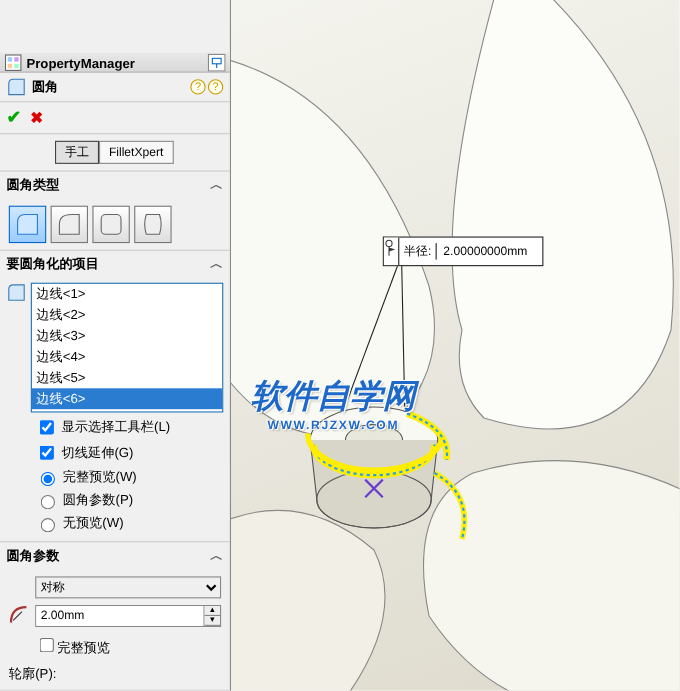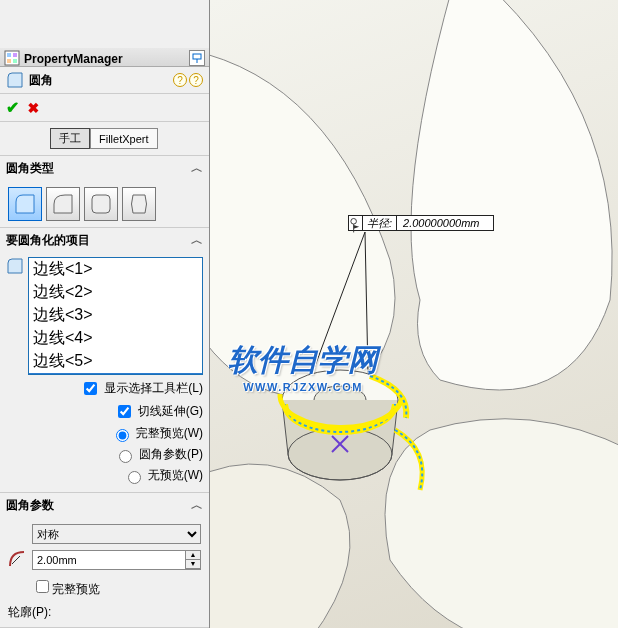--- a/index.html
+++ b/index.html
@@ -22,35 +22,35 @@
   .modetabs button.active { background: #e0e0e0; border-color: #444; }
   .section { border-bottom: 1px solid #ccc; }
   .sec-head { display: flex; align-items: center; padding: 4px 6px; font-weight: bold; cursor: pointer; }
   .sec-head .chev { margin-left: auto; color: #666; }
   .type-row { display: flex; gap: 4px; padding: 6px 8px; }
   .type-btn { width: 34px; height: 34px; border: 1px solid #777; background: linear-gradient(#fff,#ddd); display:flex; align-items:center; justify-content:center; }
   .type-btn.active { background: linear-gradient(#cfe8ff,#9cf); border-color: #06c; }
   .items-body { padding: 4px 6px 8px 6px; }
   .item-icon-row { display: flex; }
   .item-icon { width: 22px; }
-  .listbox { flex: 1; border: 1px solid #1a6fb5; background: #fff; height: 118px; overflow: auto; font-size: 16px; }
+  .listbox { flex: 1; border: 1px solid #1a6fb5; background: #fff; height: 118px; overflow: auto; font-size: 12px; }
   .listbox div { padding: 1px 4px; }
   .listbox div.sel { background: #2a7cd0; color: #fff; }
-  .opts { padding-left: 26px; display: flex; flex-direction: column; gap: 4px; margin-top: 4px; align-items: flex-end; }
+  .opts { padding-left: 26px; display: flex; flex-direction: column; gap: 4px; margin-top: 4px; }
   .opts label { display: flex; align-items: center; gap: 4px; font-size: 12px; }
   .param-body { padding: 6px 8px; display:flex; flex-direction:column; gap:6px; }
   .param-row { display: flex; align-items: flex-start; gap: 4px; }
   .param-row .picon { width: 20px; }
   .param-row select, .param-row .spinner { flex: 1; height: 20px; font-size: 11px; border: 1px solid #888; }
   .spinner { display: flex; }
   .spinner input { flex:1; border:none; padding: 0 4px; font-size: 11px; }
   .spinner .updown { width: 15px; display:flex; flex-direction:column; border-left:1px solid #888; }
   .spinner .updown div { flex:1; background:#eee; font-size:7px; text-align:center; line-height:8px; border-bottom:1px solid #888; }
   .viewport { flex: 1; position: relative; background: linear-gradient(160deg,#f4f4ee,#dedacd); overflow: hidden; }
-  .callout { position: absolute; top: 215px; left: 138px; display: flex; align-items: center; height: 16px; background: #fff; border: 1px solid #222; font-size: 11px; font-style: italic; }
+  .callout { position: absolute; top: 215px; left: 138px; display: flex; align-items: center; height: 27px; background: #fff; border: 1px solid #222; font-size: 11px; }
   .callout .flag { width: 14px; height: 100%; background: #fff; border-right:1px solid #222; position:relative; display:flex; }
   .callout .flag svg { width:14px; height:18px; }
   .callout .lbl { padding: 0 4px; border-right: 1px solid #222; }
   .callout .val { padding: 0 6px; min-width: 96px; }
   .watermark { position: absolute; top: 340px; left: 18px; font-size: 30px; font-weight: bold; font-style: italic; color: #1e68c9; text-shadow: 1px 1px 0 #fff, -1px -1px 0 #fff, 2px 2px 2px rgba(0,0,0,.2); pointer-events:none; }
   .watermark .sub { font-size: 11px; letter-spacing: 1.5px; font-style: normal; display:block; color:#1e68c9; text-align:center; }
 </style>
 </head>
 <body>
 

